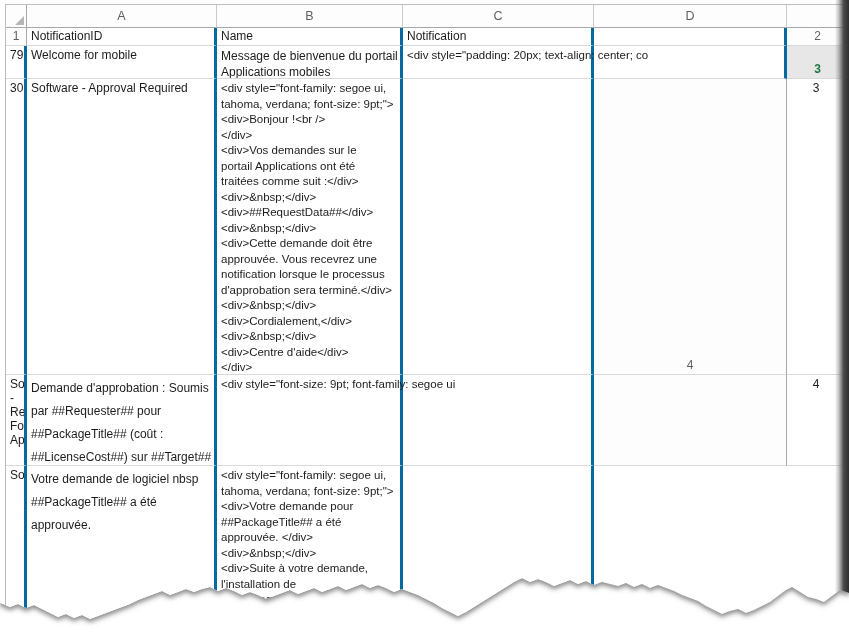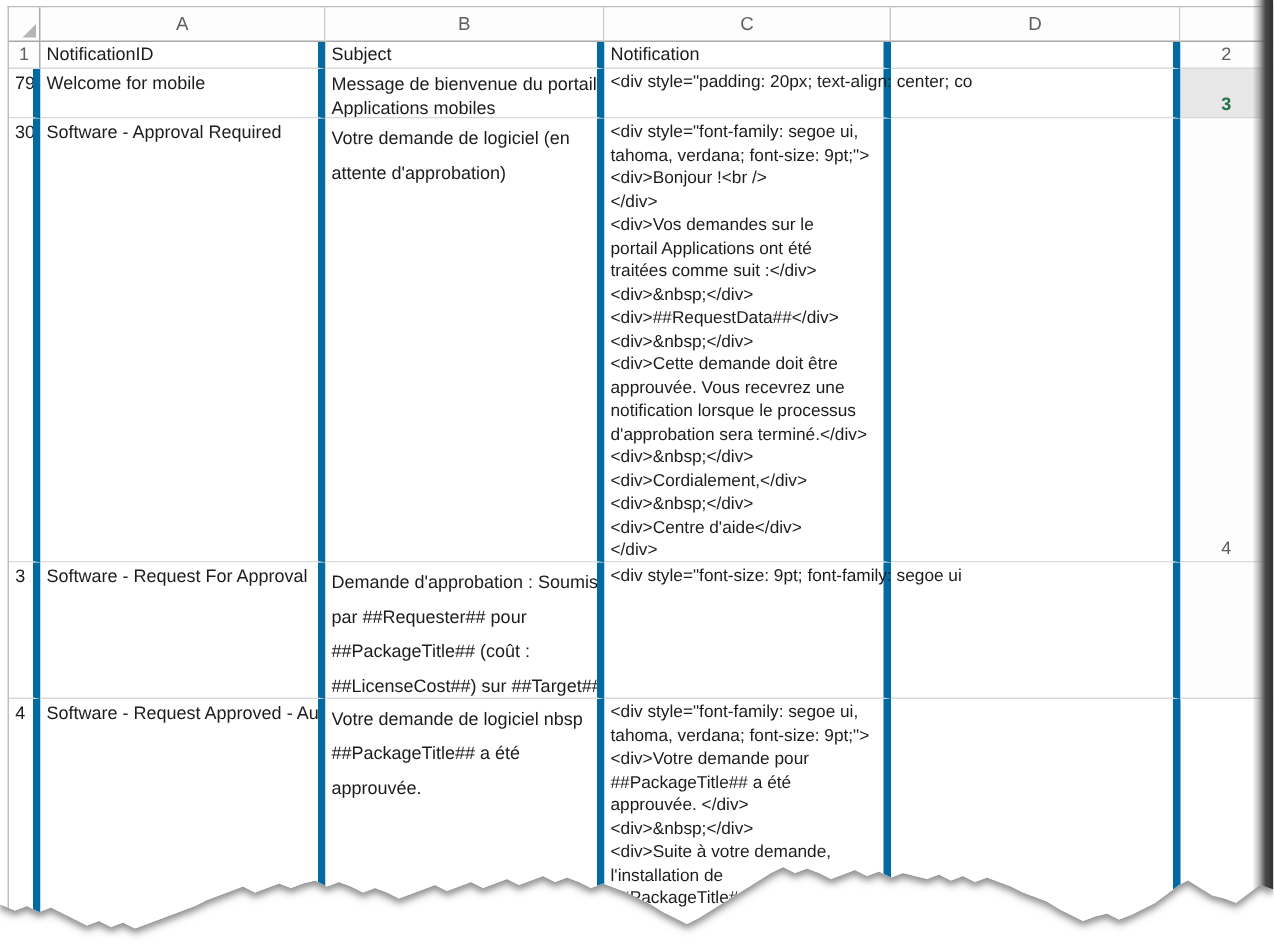--- a/index.html
+++ b/index.html
@@ -19,21 +19,21 @@
       274px 596px,266px 599px,258px 595px,250px 592px,242px 595px,234px 591px,226px 588px,218px 591px,210px 587px,
       202px 589px,194px 592px,186px 589px,178px 592px,170px 595px,162px 591px,154px 594px,146px 597px,138px 600px,
       130px 604px,122px 607px,114px 610px,106px 613px,98px 616px,90px 619px,82px 615px,74px 618px,66px 614px,
       58px 617px,50px 613px,42px 609px,34px 605px,26px 608px,18px 604px,10px 607px,0 603px);}
   .sheet{position:absolute;left:5px;top:4px;right:0;bottom:0;
     display:grid;
     grid-template-columns:21px 190px 186px 191px 193px auto;
     grid-template-rows:23px 18px 33px 296px 91px auto;
     border-left:1px solid #bdbdbd;border-top:1px solid #bdbdbd;
     font-size:12px;color:#1c1c1c;}
-  .cell{box-sizing:border-box;border-right:5px solid #0369a1;border-bottom:1px solid #d9d9d9;
+  .cell{box-sizing:border-box;border-right:3px solid #0369a1;border-bottom:1px solid #d9d9d9;
     padding:1px 4px;overflow:hidden;background:#fff;}
   .hcell{box-sizing:border-box;border-right:1px solid #c9c9c9;border-bottom:1px solid #a8a8a8;
     background:#fdfdfd;color:#5f5f5f;display:flex;align-items:center;justify-content:center;
     font-size:12.5px;}
   .gutter{box-sizing:border-box;border-right:1px solid #a8a8a8;border-bottom:1px solid #d9d9d9;
     background:#fdfdfd;color:#5f5f5f;display:flex;align-items:flex-end;justify-content:center;
     padding-bottom:2px;font-size:12px;position:relative;}
   .gutter.selected{background:#e7e7e7;color:#217346;font-weight:bold;}
   .gutter.selected .selbar{position:absolute;top:0;bottom:0;right:0;width:3px;background:#217346;}
   .corner{box-sizing:border-box;border-right:1px solid #a8a8a8;border-bottom:1px solid #a8a8a8;
@@ -65,40 +65,38 @@
           <div class="tri"></div>
         </div>
         <div class="hcell">A</div>
         <div class="hcell">B</div>
         <div class="hcell">C</div>
         <div class="hcell">D</div>
         <div class="hcell"></div>
 
         <div class="gutter">1</div>
         <div class="cell"><span>NotificationID</span></div>
-        <div class="cell"><span>Subject</span></div>
+        <div class="cell"><span>Name</span></div>
         <div class="cell"><span>Notification</span></div>
         <div class="cell"></div>
 
         <div class="gutter">2</div>
         <div class="cell num">79</div>
         <div class="cell cell-pad-top"><span>Welcome for mobile</span></div>
         <div class="cell pre sub-short cell-pad-top">Message de bienvenue du portail
 Applications mobiles</div>
         <div class="cell notif-flow cell-pad-top"><span class="flow-text">&lt;div style="padding: 20px; text-align: center; co</span></div>
         <div class="cell"></div>
 
         <div class="gutter selected">
           <span>3</span>
           <div class="selbar"></div>
         </div>
         <div class="cell num">30</div>
         <div class="cell cell-pad-top"><span>Software - Approval Required</span></div>
-        <div class="cell pre sub-tall">Votre demande de logiciel (en
-attente d'approbation)</div>
         <div class="cell pre notif-wrap">&lt;div style="font-family: segoe ui,
 tahoma, verdana; font-size: 9pt;"&gt;
 &lt;div&gt;Bonjour !&lt;br /&gt;
 &lt;/div&gt;
 &lt;div&gt;Vos demandes sur le
 portail Applications ont été
 traitées comme suit :&lt;/div&gt;
 &lt;div&gt;&amp;nbsp;&lt;/div&gt;
 &lt;div&gt;##RequestData##&lt;/div&gt;
 &lt;div&gt;&amp;nbsp;&lt;/div&gt;

